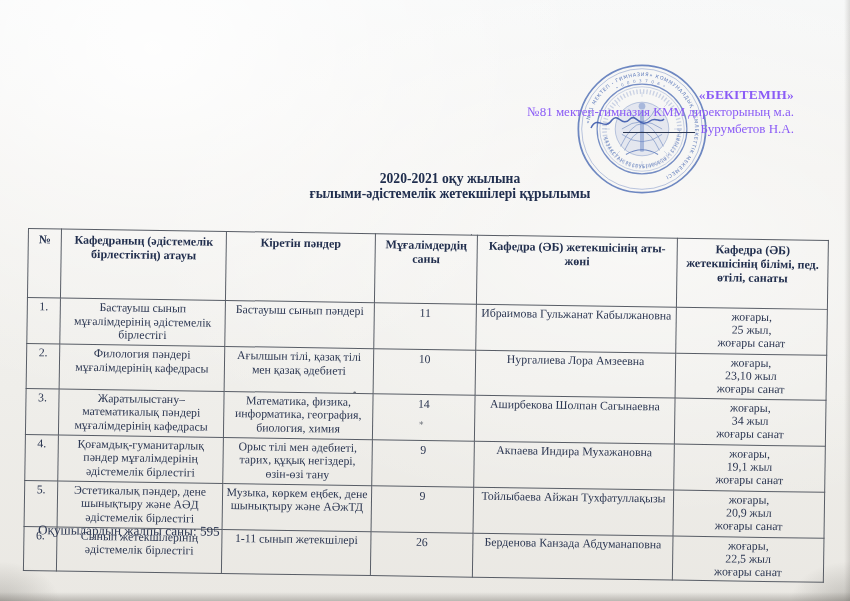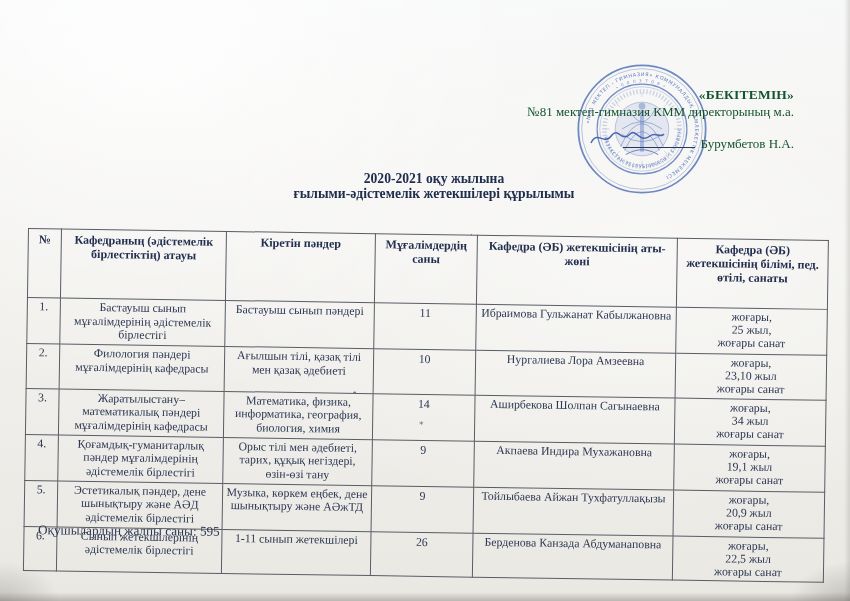--- a/index.html
+++ b/index.html
@@ -17,35 +17,35 @@
   .edge-bottom{position:absolute;left:0;right:0;bottom:0;height:9px;
     background:linear-gradient(180deg,rgba(0,0,0,0),rgba(108,104,97,.38));pointer-events:none;}
   .edge-right{position:absolute;top:0;bottom:0;right:0;width:6px;
     background:linear-gradient(90deg,rgba(0,0,0,0),rgba(120,116,110,.22));pointer-events:none;}
   .corner{position:absolute;width:60px;height:40px;pointer-events:none;}
   .corner.bl{left:0;bottom:0;background:radial-gradient(ellipse at 0% 100%,rgba(95,92,86,.28),rgba(0,0,0,0) 70%);}
   .corner.br{right:0;bottom:0;background:radial-gradient(ellipse at 100% 100%,rgba(95,92,86,.30),rgba(0,0,0,0) 70%);}
 
   
   .approval{position:absolute;top:86px;right:56px;width:360px;text-align:right;
-    font-size:13px;line-height:1.3;color:#14532d;}
+    font-size:13px;line-height:1.3;color:#8b5cf6;}
   .approve-label{font-weight:bold;font-size:13.5px;letter-spacing:.2px;}
-  .sig-row{position:relative;margin-top:16px;text-align:right;}
+  .sig-row{position:relative;margin-top:1px;text-align:right;}
   .uline{display:inline-block;border-bottom:1px solid #2c3752;height:11px;vertical-align:baseline;}
   .u70{width:72px;margin-right:6px;}
   .u115{width:118px;margin-right:6px;}
   .signature-svg{position:absolute;right:128px;top:-9px;}
 
   
   .stamp{position:absolute;left:575px;top:62px;width:134px;height:134px;
     mix-blend-mode:multiply;opacity:.93;}
   .stamp text{font-family:"DejaVu Sans",sans-serif;fill:#4a6cba;}
 
   
-  .title-block{position:absolute;left:209px;top:171px;width:450px;text-align:center;
+  .title-block{position:absolute;left:225px;top:171px;width:450px;text-align:center;
     font-weight:bold;font-size:13.6px;line-height:1.14;color:#202e4e;}
 
   
   .table-wrap{position:absolute;left:28px;top:228px;width:802px;
     transform:rotate(0.85deg);transform-origin:0 0;}
   table{border-collapse:collapse;width:800px;table-layout:fixed;
     font-size:11.8px;color:#2c3752;}
   th,td{border:1px solid #585d66;vertical-align:top;text-align:center;
     padding:2px 3px;line-height:1.16;overflow:hidden;}
   table{border:1.5px solid #4a4f58;}

